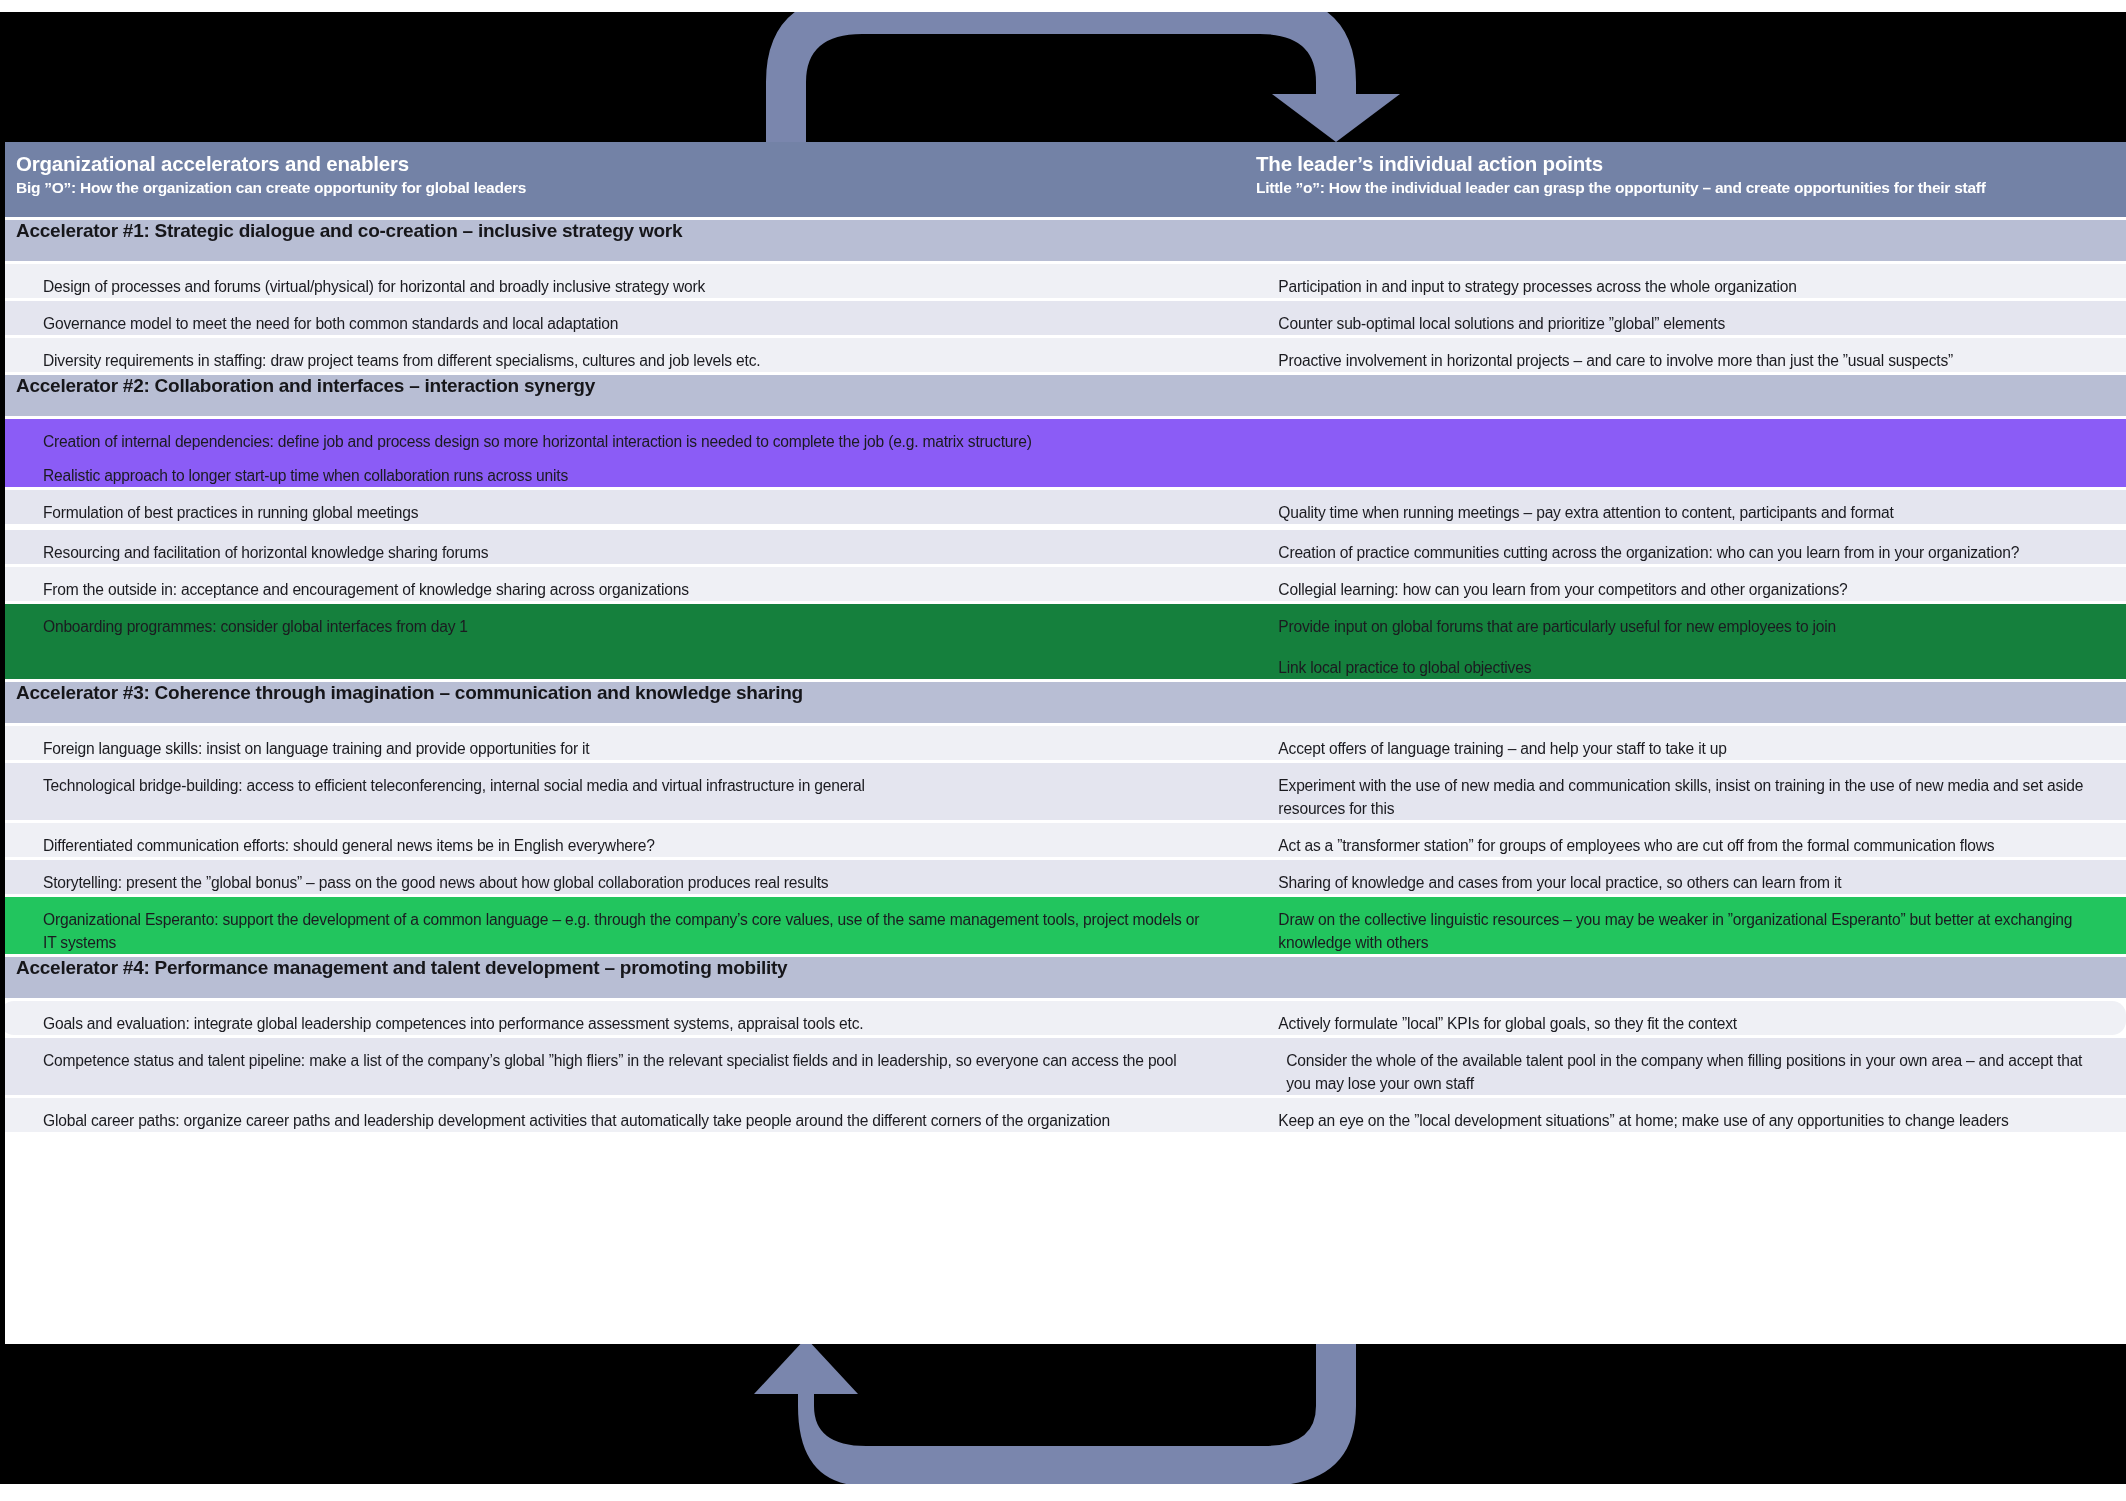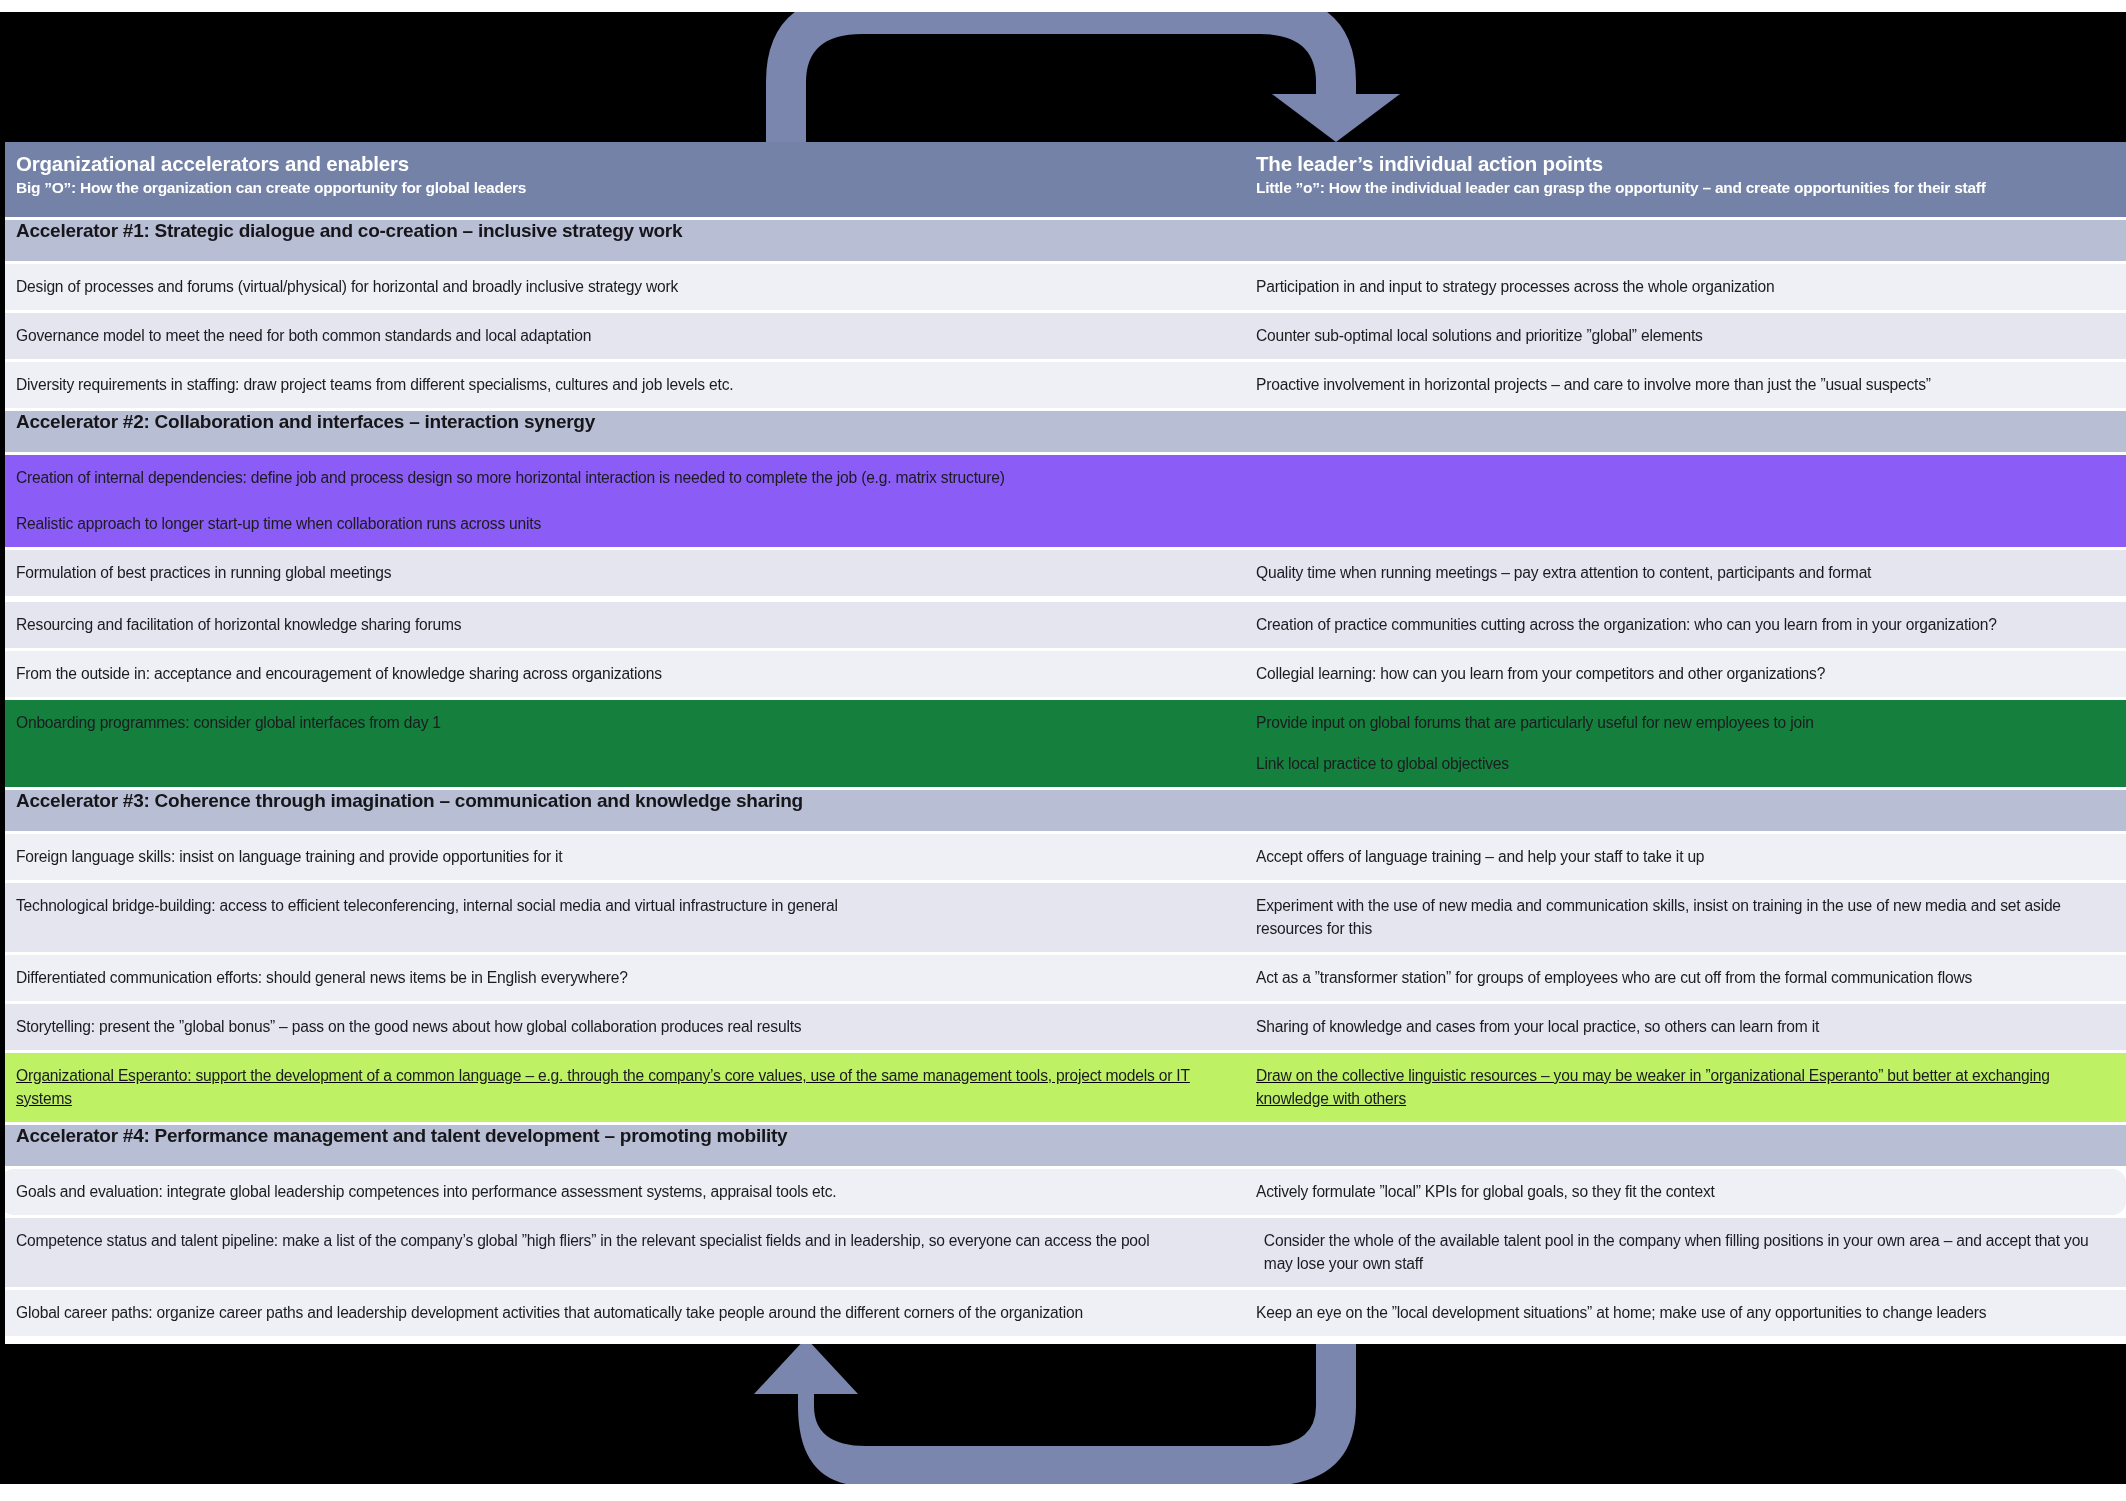--- a/index.html
+++ b/index.html
@@ -98,21 +98,22 @@
   }
 
   .row {
     display: flex;
     width: 2126px;
   }
   .row.lt  { background: #eff0f5; }
   .row.alt { background: #e4e5ef; }
 
   .cell {
-    padding: 11px 22px 12px 16px;
+    padding: 11px 22px 0 16px;
+    margin-left: 27px;
   }
   .cell.col-l { width: 1240px; }
   .cell.col-r { width: 886px; }
 
   .cell p {
     color: #1b1b20;
     font-size: 15.6px;
     line-height: 23px;
     letter-spacing: -0.2px;
   }
@@ -264,21 +265,21 @@
         <div class="rowgap"></div>
         <div class="row alt" style="background: rgb(228, 229, 239);">
           <div class="cell col-l">
             <p>Storytelling: present the ”global bonus” – pass on the good news about how global collaboration produces real results</p>
           </div>
           <div class="cell col-r">
             <p>Sharing of knowledge and cases from your local practice, so others can learn from it</p>
           </div>
         </div>
         <div class="rowgap"></div>
-        <div class="row lt" style="background: #bef264; text-decoration: underline;">
+        <div class="row lt" style="background: #22c55e;">
           <div class="cell col-l">
             <p>Organizational Esperanto: support the development of a common language – e.g. through the company’s core values, use of the same management tools, project models or IT systems</p>
           </div>
           <div class="cell col-r">
             <p>Draw on the collective linguistic resources – you may be weaker in ”organizational Esperanto” but better at exchanging knowledge with others</p>
           </div>
         </div>
         <div class="sep"></div>
         <div class="acc-band" style="background: rgb(184, 190, 212);">
           <div class="acc-band-title">Accelerator #4: Performance management and talent development – promoting mobility</div>

